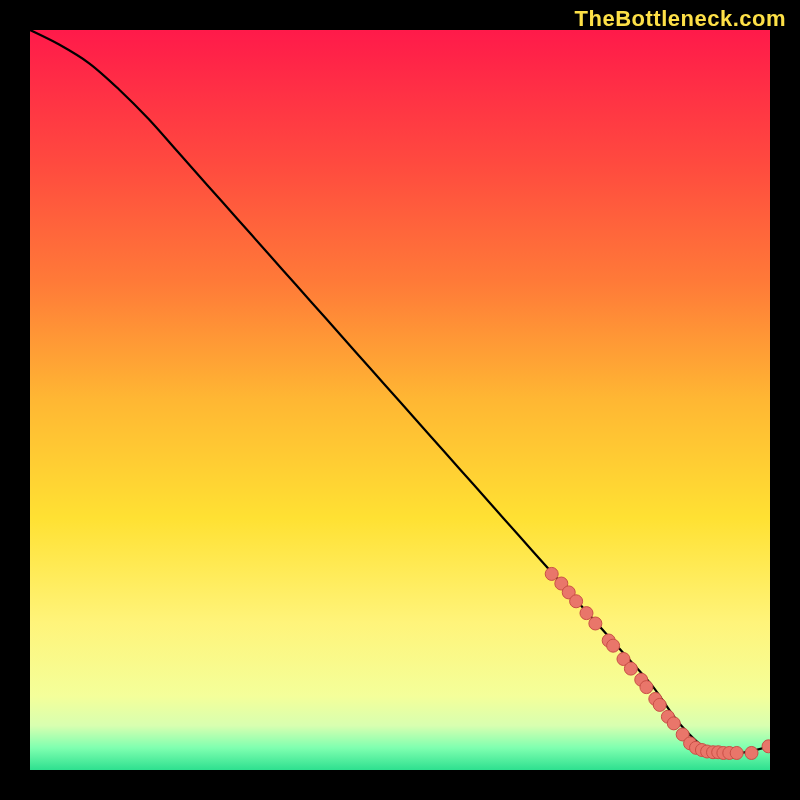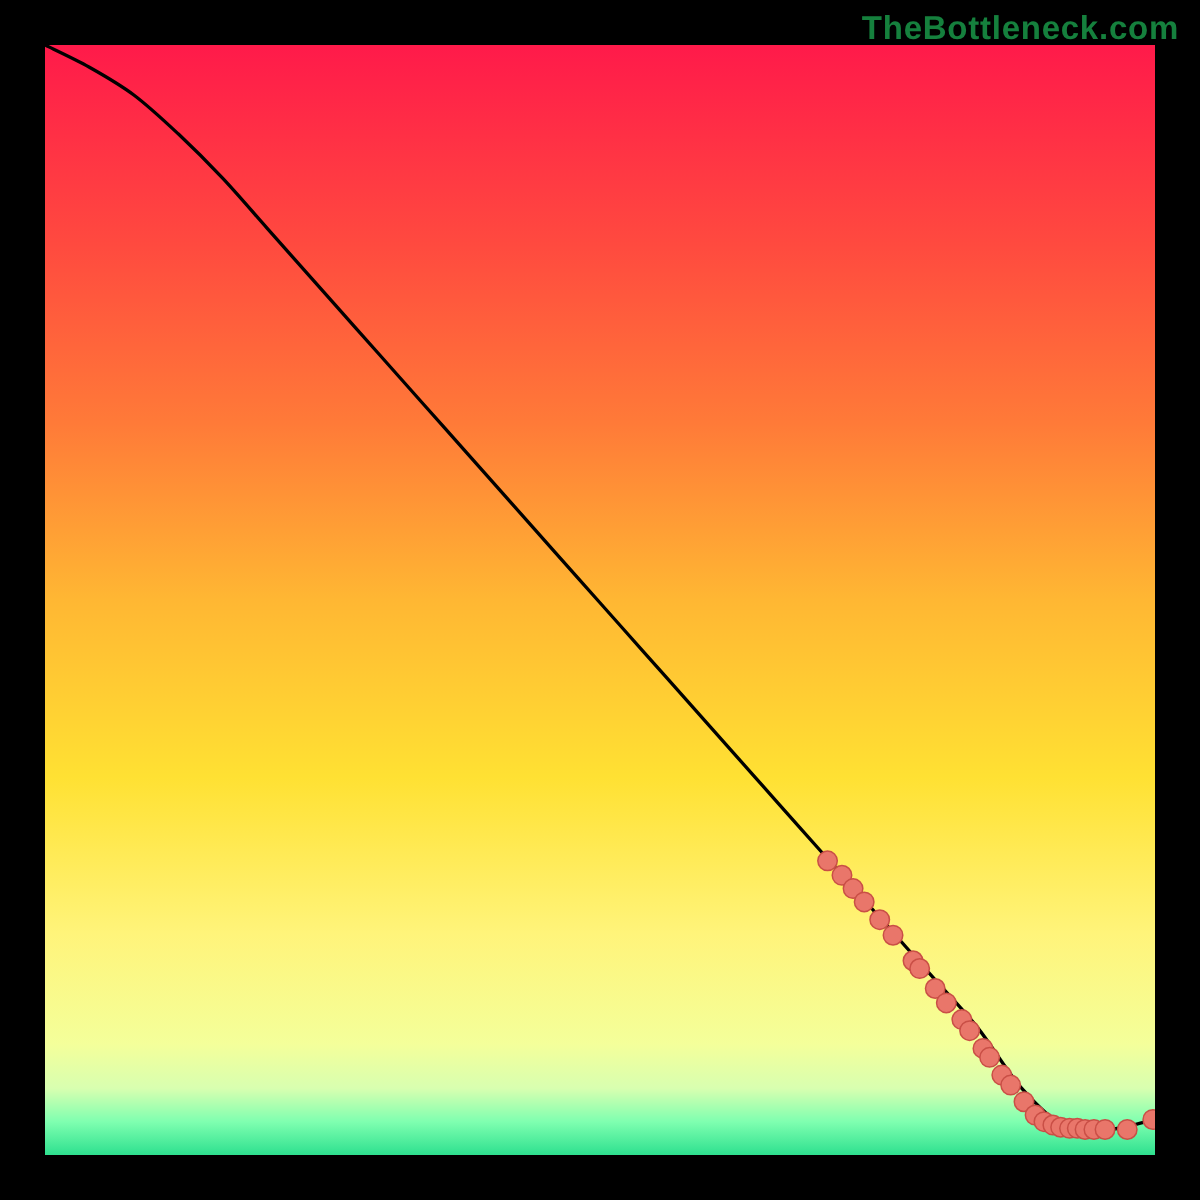--- a/index.html
+++ b/index.html
@@ -14,21 +14,21 @@
   .stage {
     position: relative;
     width: 800px;
     height: 800px;
     background: #000;
   }
   .watermark {
     position: absolute;
     top: 6px;
     right: 14px;
-    color: #15803d;
+    color: #fde047;
     font-size: 22px;
     font-weight: bold;
     letter-spacing: 0.5px;
     z-index: 5;
   }
   .plot {
     position: absolute;
     left: 30px;
     top: 30px;
     width: 740px;

